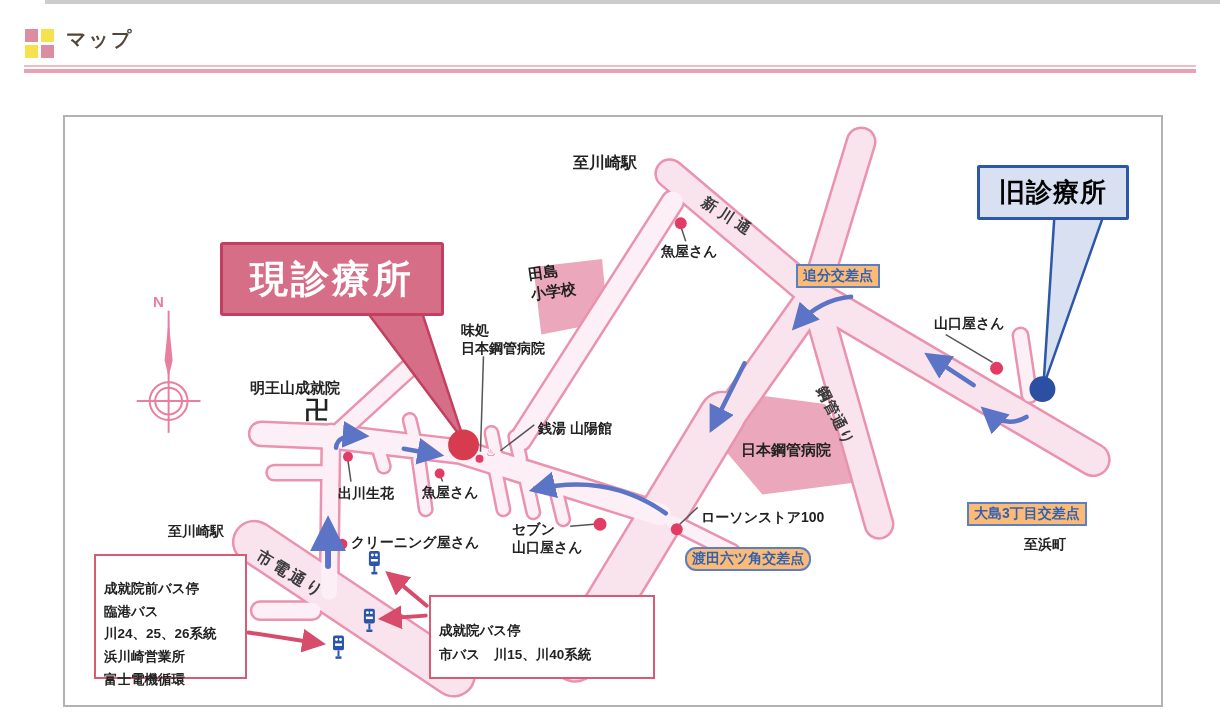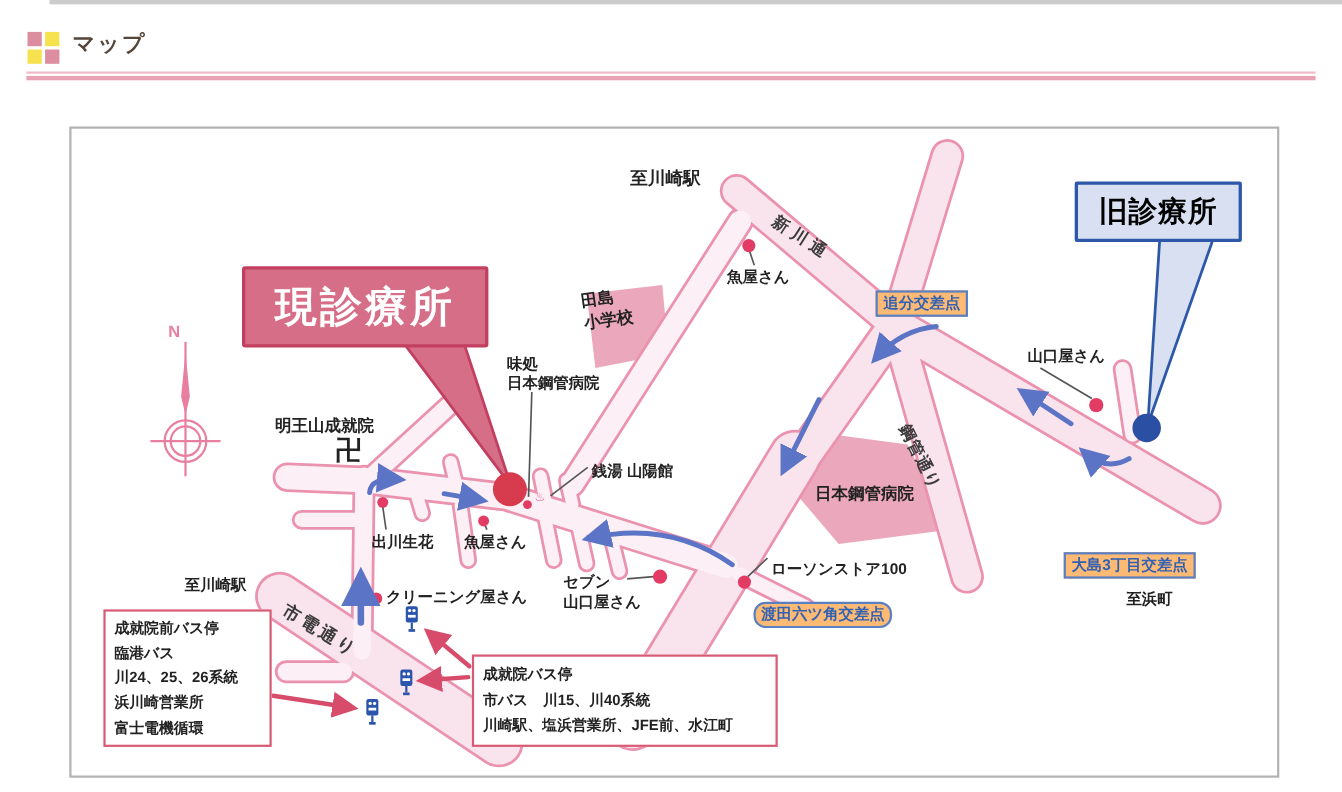--- a/index.html
+++ b/index.html
@@ -23,23 +23,23 @@
   .rot{transform-origin:0 0;}
   .isec{position:absolute;display:inline-block;background:#fdba74;border:2px solid #5a7fc2;color:#3161b3;
         font-size:14px;font-weight:700;padding:1px 5px;line-height:1.25;white-space:nowrap;}
   .callout{position:absolute;display:flex;align-items:center;justify-content:center;
            box-sizing:border-box;white-space:nowrap;}
   #co-gen{left:155px;top:125px;width:224px;height:74px;background:#d76e87;border:3px solid #c23f60;
           border-radius:3px;color:#fff;font-size:38px;font-weight:700;letter-spacing:3px;}
   #co-kyu{left:912px;top:48px;width:152px;height:55px;background:#d8e0f1;border:3px solid #2d57a8;
           border-radius:2px;color:#000000;font-size:26px;font-weight:700;letter-spacing:1px;}
   .busbox{position:absolute;box-sizing:border-box;background:#fff;border:2.5px solid #d85a74;
-          color:#222;font-size:13.5px;font-weight:600;padding:4px 8px;}
+          color:#222;font-size:13.5px;font-weight:600;padding:22px 8px;}
   #bus-left{left:29px;top:437px;width:153px;height:125px;line-height:1.68;}
-  #bus-right{left:364px;top:478px;width:278px;height:84px;line-height:1.75;}
+  #bus-right{left:364px;top:478px;width:226px;height:84px;line-height:1.75;}
   .two-line{line-height:1.3;}
   .pink-txt{color:#e0608a;}
   #compass-n{position:absolute;left:88px;top:176px;color:#e87f9f;font-size:15px;font-weight:700;}
 </style>
 </head>
 <body>
 
 <div id="page">
 
   <div id="top-bar"></div>
@@ -253,17 +253,16 @@
       <div>成就院前バス停</div>
       <div>臨港バス</div>
       <div>川24、25、26系統</div>
       <div>浜川崎営業所</div>
       <div>富士電機循環</div>
     </div>
 
     <div class="busbox" id="bus-right">
       <div>成就院バス停</div>
       <div>市バス　川15、川40系統</div>
-      <div>川崎駅、塩浜営業所、JFE前、水江町</div>
     </div>
 
   </div>
 </div>
 
 </body></html>

